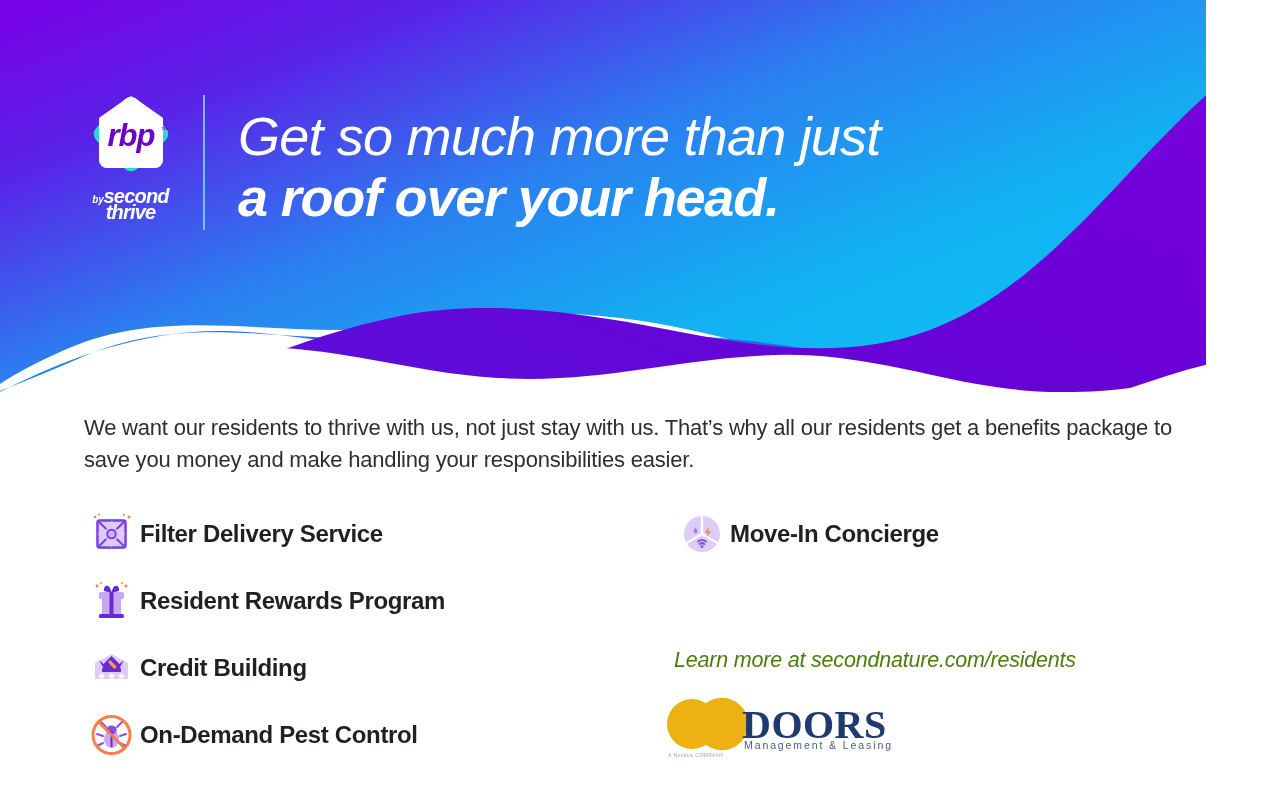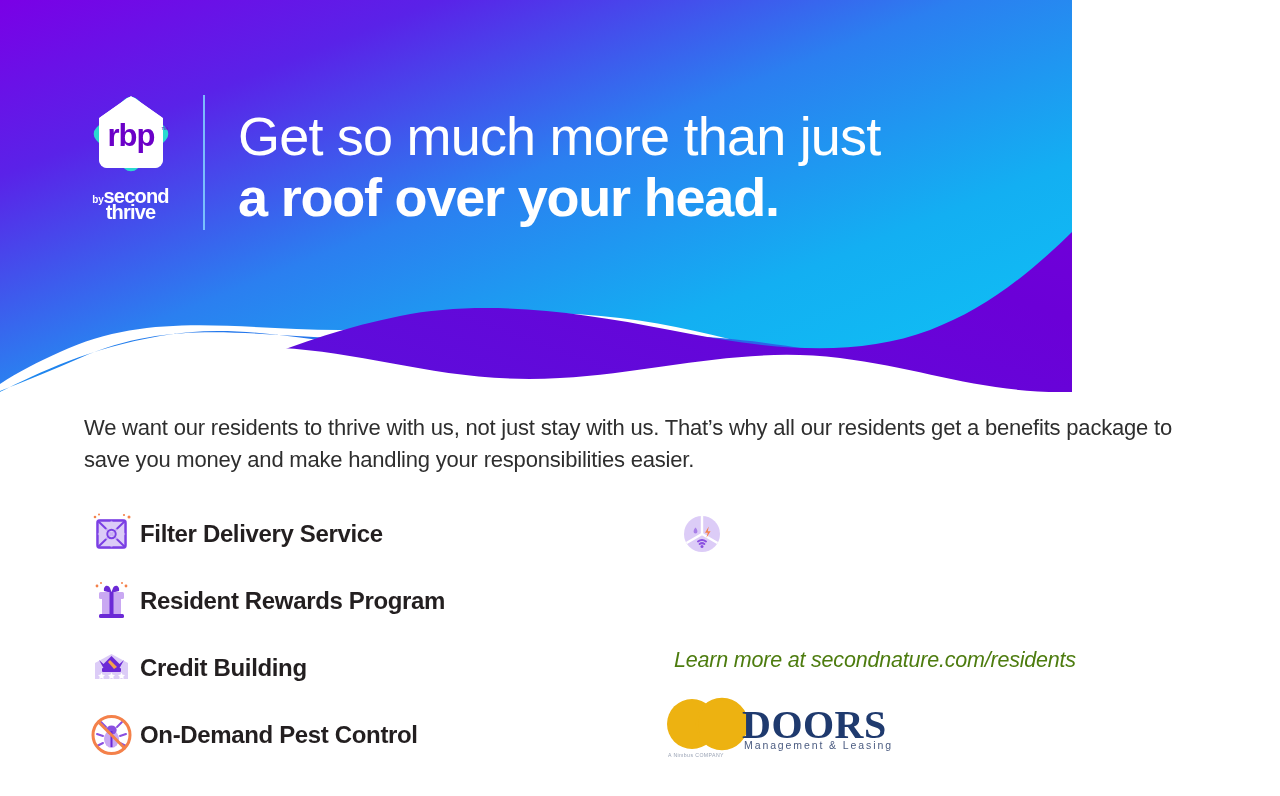--- a/index.html
+++ b/index.html
@@ -6,22 +6,23 @@
   html, body { width:1280px; height:796px; }
   body {
     background:#ffffff;
     font-family:"Liberation Sans", sans-serif;
     overflow:hidden;
     position:relative;
   }
 
   
   .hero {
-    position:absolute; left:0; top:0; width:1072px; height:392px;
+    position:absolute; left:0; top:0; width:1206px; height:392px;
     overflow:hidden;
+    font-style:italic;
   }
   .hero-svg { position:absolute; left:0; top:0; width:1280px; height:392px; display:block; }
 
   .hero-content {
     position:absolute; left:0; top:0; width:1280px; height:392px;
     z-index:3;
   }
 
   
   .logo-block {
@@ -314,20 +315,21 @@
           </g>
           <path d="M15.5 15.5 C13 18 13 21.5 15.5 21.5 C18 21.5 18 18 15.5 15.5 Z" fill="#A87FE8"></path>
           <path d="M28.8 14.5 L25 20.8 H27.8 L26.4 25.8 L30.6 19.2 H27.8 Z" fill="#F4814A"></path>
           <g fill="none" stroke="#8A4FE0" stroke-width="2" stroke-linecap="round">
             <path d="M18 29.5 C20.4 27.6 23.6 27.6 26 29.5"></path>
             <path d="M19.6 32 C21.2 30.8 22.8 30.8 24.4 32"></path>
           </g>
           <circle cx="22" cy="34.4" r="1.5" fill="#8A4FE0"></circle>
         </svg>
       </span>
+      <span class="benefit-label">Move-In Concierge</span>
     </div>
 
   </div>
 </div>
 
 <div class="learn-more">Learn more at secondnature.com/residents</div>
 
 <div class="doors-logo">
   <svg width="300" height="62" viewBox="0 0 300 62" xmlns="http://www.w3.org/2000/svg">
     <circle cx="36" cy="27" r="25" fill="#EDB211"></circle>

